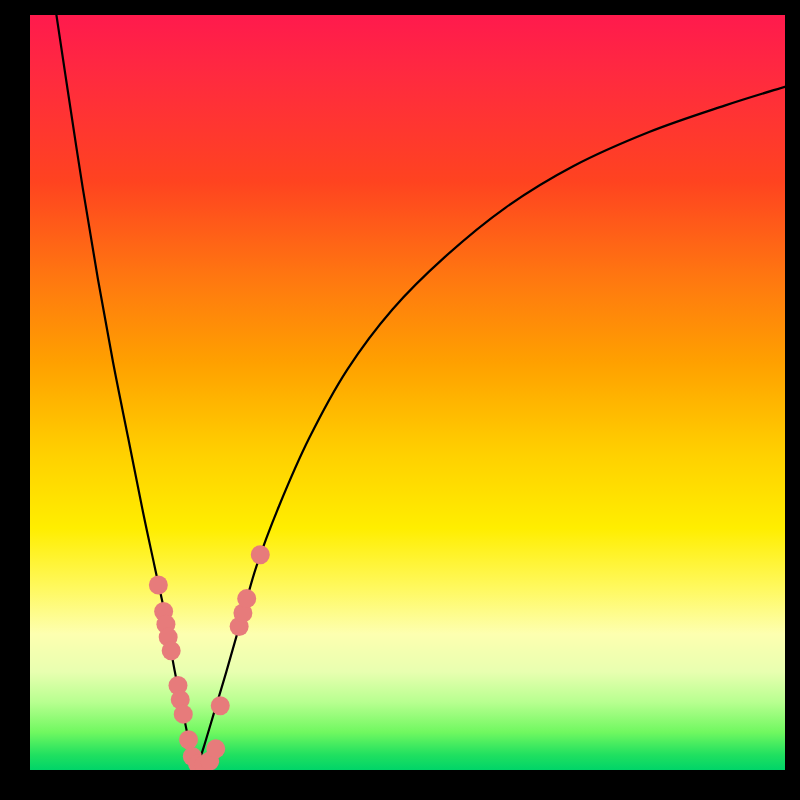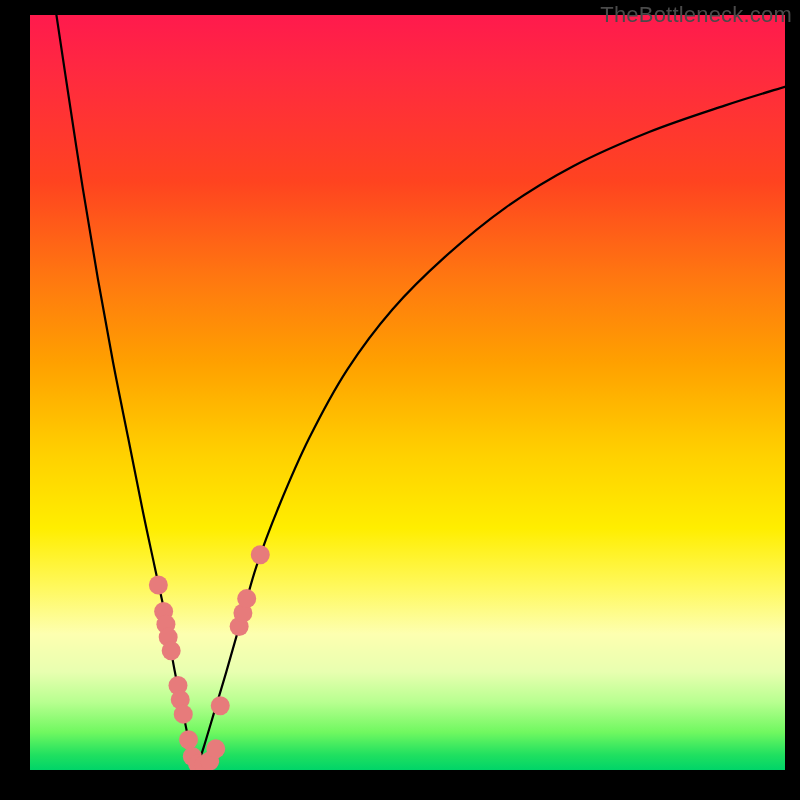--- a/index.html
+++ b/index.html
@@ -84,14 +84,13 @@
           <circle cx="179.69000000000003" cy="745.94" r="9.5" fill="#e77b7b" stroke="#d86868" stroke-width="0"></circle>
           <circle cx="185.73000000000002" cy="733.86" r="9.5" fill="#e77b7b" stroke="#d86868" stroke-width="0"></circle>
           <circle cx="190.26" cy="690.825" r="9.5" fill="#e77b7b" stroke="#d86868" stroke-width="0"></circle>
           <circle cx="209.13499999999996" cy="611.55" r="9.5" fill="#e77b7b" stroke="#d86868" stroke-width="0"></circle>
           <circle cx="212.90999999999997" cy="597.96" r="9.5" fill="#e77b7b" stroke="#d86868" stroke-width="0"></circle>
           <circle cx="216.68499999999997" cy="583.615" r="9.5" fill="#e77b7b" stroke="#d86868" stroke-width="0"></circle>
           <circle cx="230.275" cy="539.825" r="9.5" fill="#e77b7b" stroke="#d86868" stroke-width="0"></circle>
         </g>
     </svg>
   </div>
-  <div class="watermark">TheBottleneck.com</div>
 </div>
 
 </body></html>

